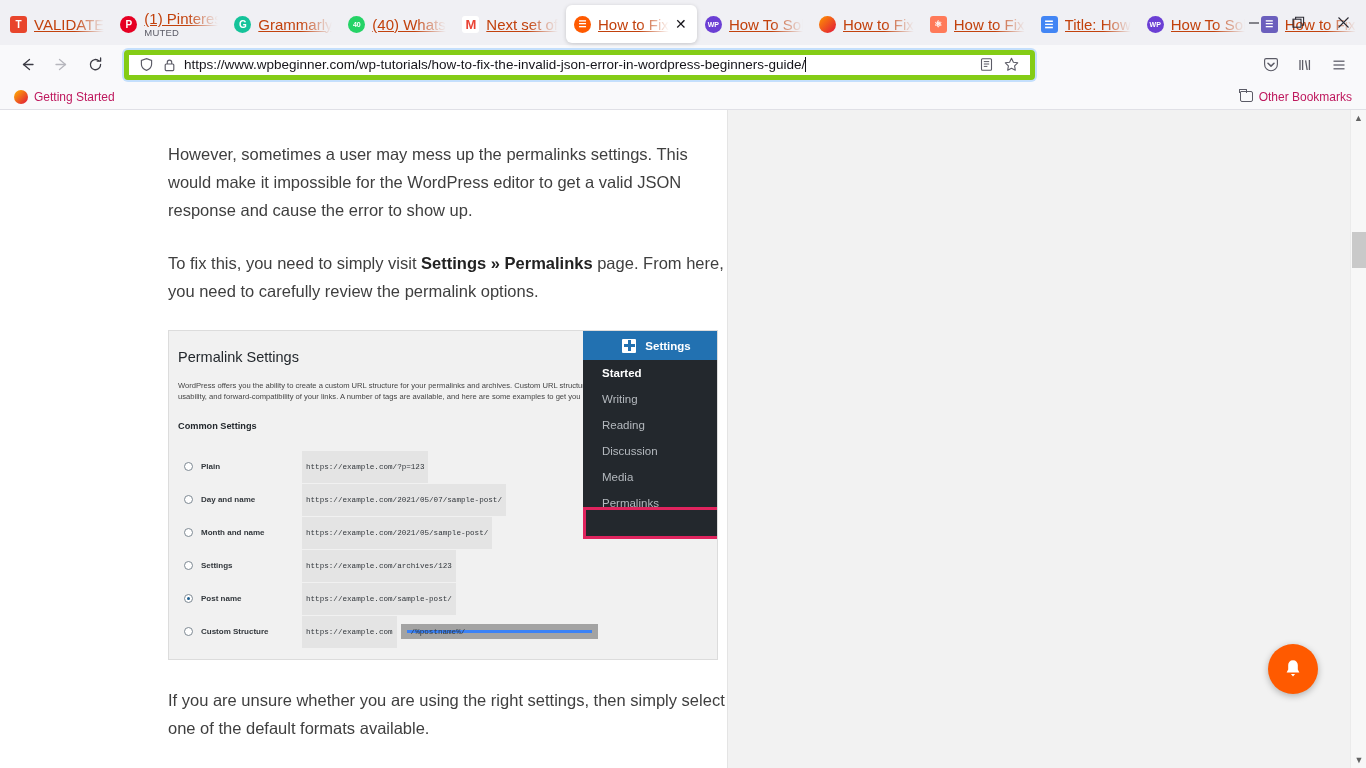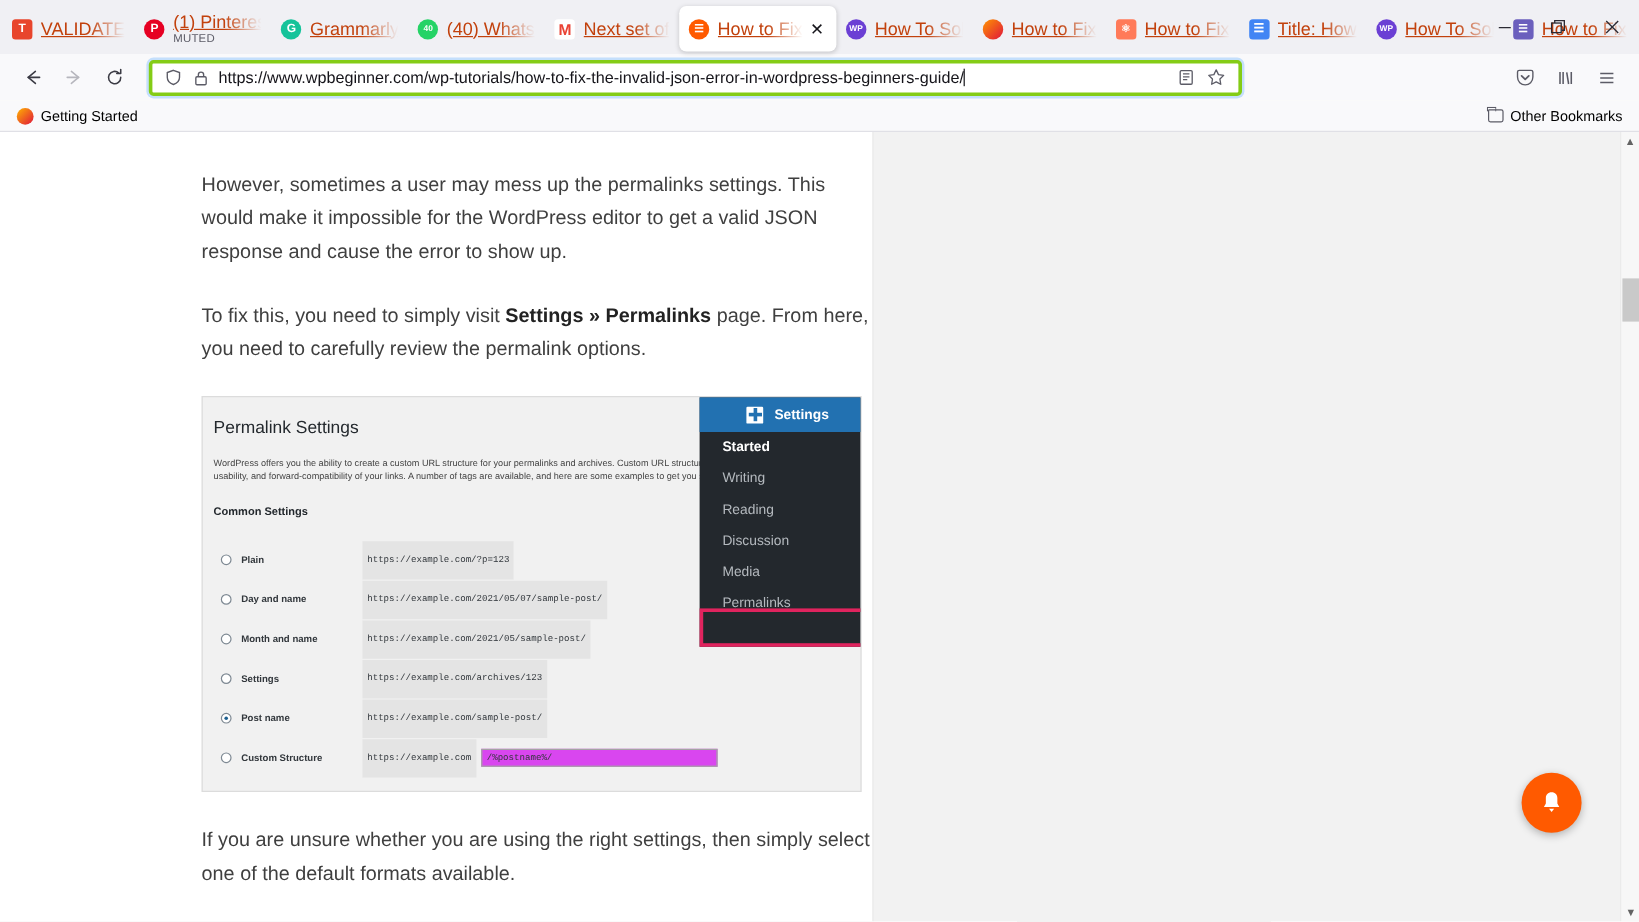--- a/index.html
+++ b/index.html
@@ -97,21 +97,21 @@
     flex: 0 0 34px;
   }
   .navbtn.back { color: #3b3b44; }
   .navbtn.fwd { color: #b6b6bd; }
   .urlbar {
     flex: 1;
     height: 30px;
     margin: 0 8px 0 12px;
     max-width: 911px;
     background: #ffffff;
-    border: 3px solid #84cc16;
+    border: 5px solid #84cc16;
     border-radius: 4px;
     box-shadow: 0 0 0 2px rgba(10,132,255,.22);
     display: flex;
     align-items: center;
     padding: 0 6px 0 10px;
   }
   .url-text {
     flex: 1;
     font-size: 13.5px;
     color: #15141a;
@@ -137,21 +137,21 @@
 
   
   .bookmarkbar {
     height: 26px;
     background: #f9f9fb;
     display: flex;
     align-items: center;
     padding: 0 10px;
     border-bottom: 1px solid #e0e0e6;
     font-size: 12px;
-    color: #000000;
+    color: #be185d;
   }
   .bm-item { display: flex; align-items: center; gap: 6px; padding: 2px 4px; }
   .bm-right { margin-left: auto; display: flex; align-items: center; gap: 6px; padding-right: 4px; text-align: right; }
   .folder-ico {
     width: 13px; height: 11px;
     border: 1.4px solid #5b5b66;
     border-radius: 1px 2px 2px 2px;
     position: relative;
   }
   .folder-ico::before {
@@ -248,22 +248,22 @@
   }
   .wp-code {
     font-family: "Liberation Mono", monospace;
     font-size: 7.6px;
     color: #32373c;
     background: #e4e4e4;
     padding: 2px 4px;
     white-space: nowrap;
   }
   .wp-input {
-    border: 1px solid #a3a3a3;
-    background: #d946ef;
+    border: 6px solid #a3a3a3;
+    background: #3b82f6;
     height: 15px;
     width: 197px;
     margin-left: 4px;
     display: flex;
     align-items: center;
     padding-left: 4px;
     font-family: "Liberation Mono", monospace;
     font-size: 7.6px;
     color: #32373c;
   }

